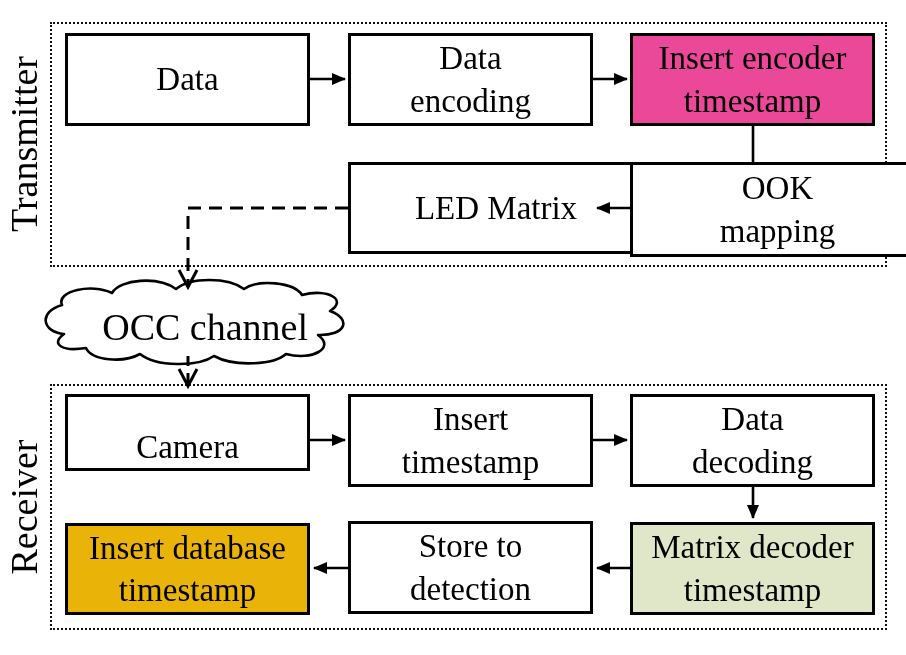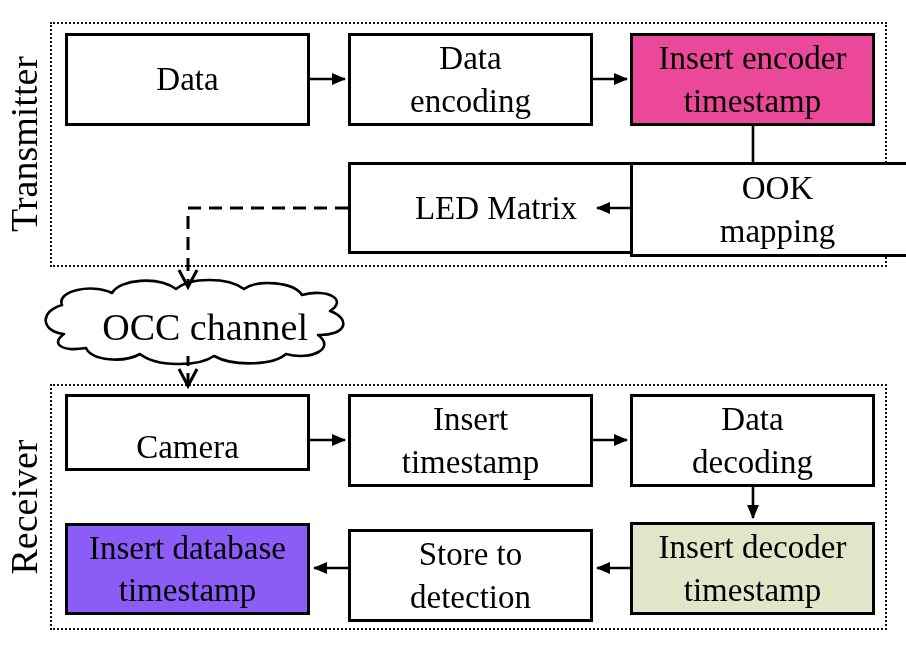--- a/index.html
+++ b/index.html
@@ -51,21 +51,21 @@
 
   #b-data  { left: 65px;  top: 33px;  width: 245px; height: 93px; }
   #b-denc  { left: 348px; top: 33px;  width: 245px; height: 93px; }
   #b-ienc  { left: 630px; top: 33px;  width: 245px; height: 93px; }
   #b-led   { left: 348px; top: 162px; width: 296px; height: 92px; }
   #b-ook   { left: 630px; top: 162px; width: 295px; height: 95px; }
   #b-cam   { left: 65px;  top: 394px; width: 245px; height: 77px; justify-content: flex-end; }
   #b-obj   { left: 348px; top: 394px; width: 245px; height: 93px; }
   #b-ddec  { left: 630px; top: 394px; width: 245px; height: 93px; }
   #b-idb   { left: 65px;  top: 523px; width: 245px; height: 92px; }
-  #b-store { left: 348px; top: 521px; width: 245px; height: 93px; margin-top: 8px; }
+  #b-store { left: 348px; top: 521px; width: 245px; height: 93px; }
   #b-idec  { left: 630px; top: 522px; width: 245px; height: 93px; }
 
   #channel-label {
     position: absolute;
     left: 68px; top: 303px;
     width: 240px; height: 48px;
     line-height: 48px;
     text-align: right;
     font-size: 38px;
     white-space: nowrap;
@@ -110,30 +110,30 @@
     <span>Camera</span>
   </div>
   <div class="box" id="b-obj">
     <span>Insert</span>
     <span>timestamp</span>
   </div>
   <div class="box" id="b-ddec">
     <span>Data</span>
     <span>decoding</span>
   </div>
-  <div class="box" id="b-idb" style="background-color: #8b5cf6; text-align: right;">
+  <div class="box" id="b-idb" style="background-color: #eab308; text-align: right;">
     <span>Insert database</span>
     <span>timestamp</span>
   </div>
   <div class="box" id="b-store">
     <span>Store to</span>
     <span>detection</span>
   </div>
   <div class="box" id="b-idec" style="background-color: rgb(223, 231, 200);">
-    <span>Insert decoder</span>
+    <span>Matrix decoder</span>
     <span>timestamp</span>
   </div>
 
   <svg class="connectors" viewBox="0 0 906 655" xmlns="http://www.w3.org/2000/svg">
     <defs>
       <marker id="m-tri" markerUnits="userSpaceOnUse" markerWidth="15" markerHeight="13" refX="13" refY="6" orient="auto">
         <path d="M0,0 L14,6 L0,12 Z" fill="#000000"></path>
       </marker>
       <marker id="m-vee" markerUnits="userSpaceOnUse" markerWidth="24" markerHeight="24" refX="19" refY="11" orient="auto">
         <path d="M2,2 L19,11 L2,20" fill="none" stroke="#000000" stroke-width="3"></path>

